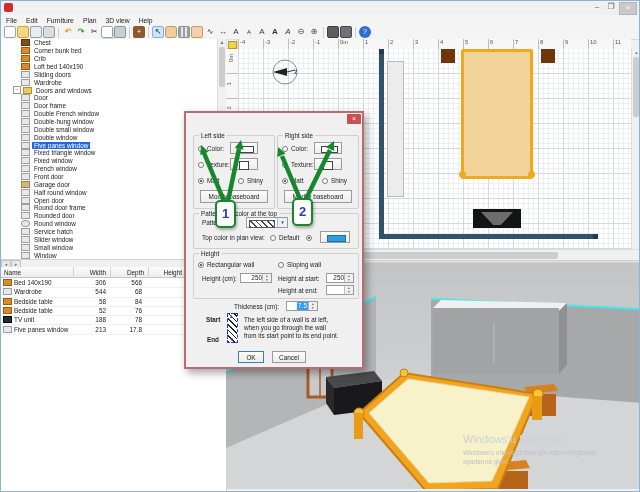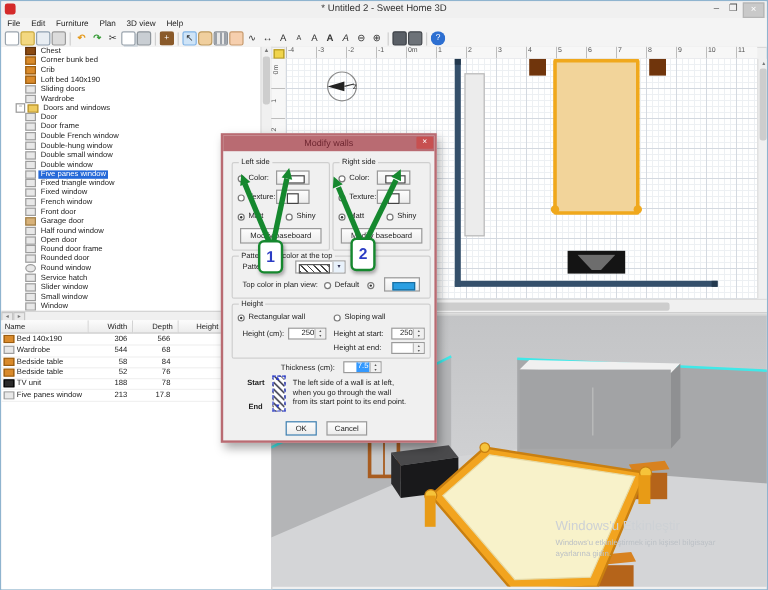--- a/index.html
+++ b/index.html
@@ -126,21 +126,20 @@
   .abox{position:absolute;width:21px;height:28px;background:#fff;border:2.5px solid #15882e;border-radius:5px;box-sizing:border-box;
     color:#2b3cc4;font-size:13px;font-weight:bold;text-align:center;line-height:23px;box-shadow:1px 2px 3px rgba(0,0,0,.3);}
 </style>
 </head>
 <body>
 
 <div id="screen">
 
   <div class="abs" id="titlebar">
     <div class="abs" id="app-icon"></div>
-    <div class="abs" id="title-text">* Untitled 2 - Sweet Home 3D</div>
     <div class="abs wctl" id="btn-min">–</div>
     <div class="abs wctl" id="btn-max">❐</div>
     <div class="abs wctl" id="btn-close">×</div>
   </div>
 
   <div class="abs" id="menubar">
     <span>File</span>
     <span>Edit</span>
     <span>Furniture</span>
     <span>Plan</span>
@@ -446,21 +445,20 @@
       <circle cx="133" cy="150" r="5" fill="#f6c33a" stroke="#c77f12"></circle>
       <rect x="128" y="150" width="9" height="26" fill="#e89b16"></rect>
       <rect x="306" y="133" width="10" height="24" fill="#e89b16"></rect>
     </svg>
     <div id="wm1">Windows'u Etkinleştir</div>
     <div id="wm2">Windows'u etkinleştirmek için kişisel bilgisayar</div>
     <div id="wm3">ayarlarına gidin.</div>
   </div>
 
   <div class="abs" id="dialog">
-    <div class="abs" id="dlg-title">Modify walls</div>
     <div class="abs" id="dlg-close">×</div>
 
     <div class="grp" style="left:7px;top:22px;width:80px;height:72px">
       <span class="glb">Left side</span>
       <span class="radio" style="left:4px;top:10px"></span>
       <span class="lbl" style="left:13px;top:9px">Color:</span>
       <span class="swbtn" style="left:36px;top:6px;width:28px;height:12px">
           <span class="swatch" style="left:6px;top:3px;width:15px;height:5px"></span>
         </span>
       <span class="radio" style="left:4px;top:26px"></span>

